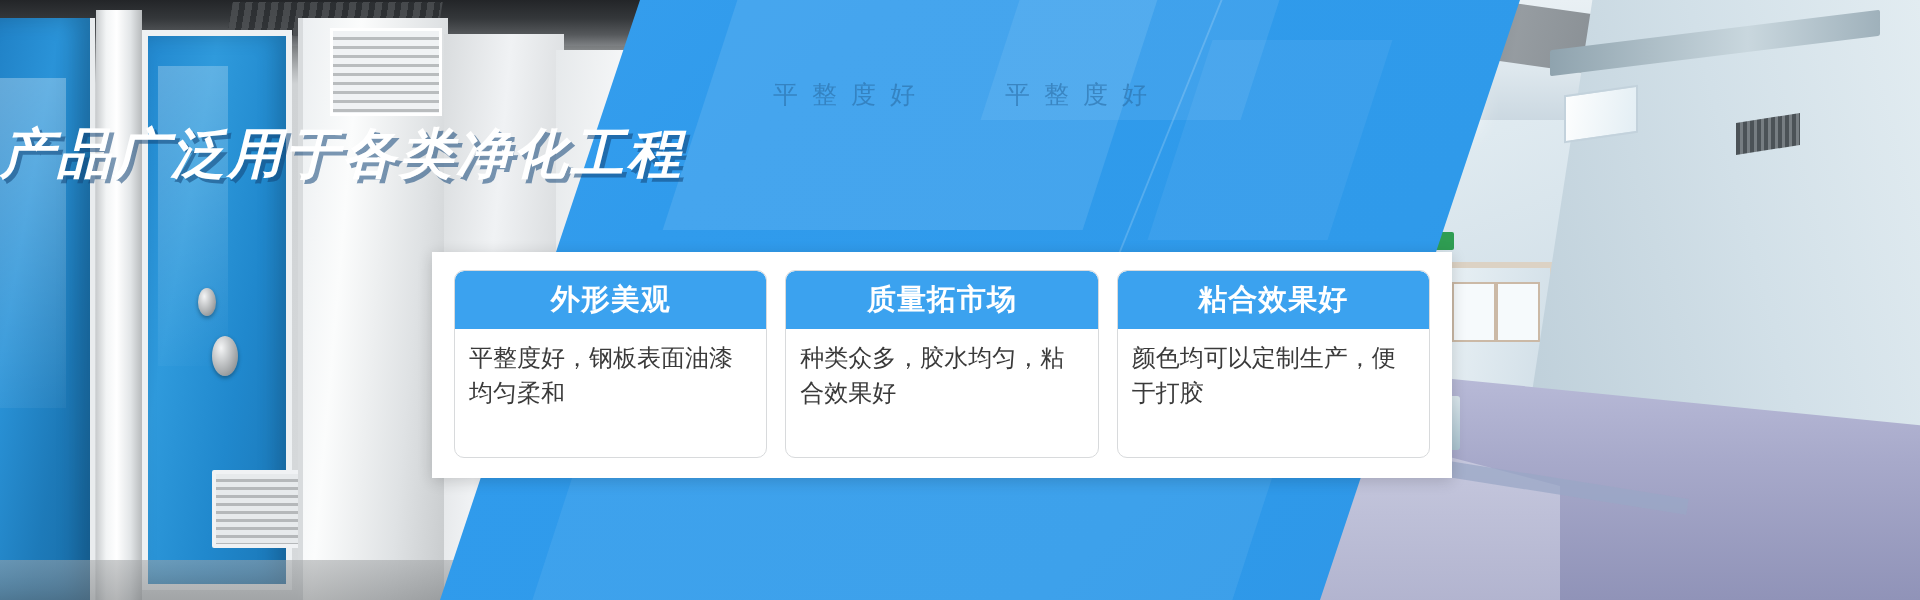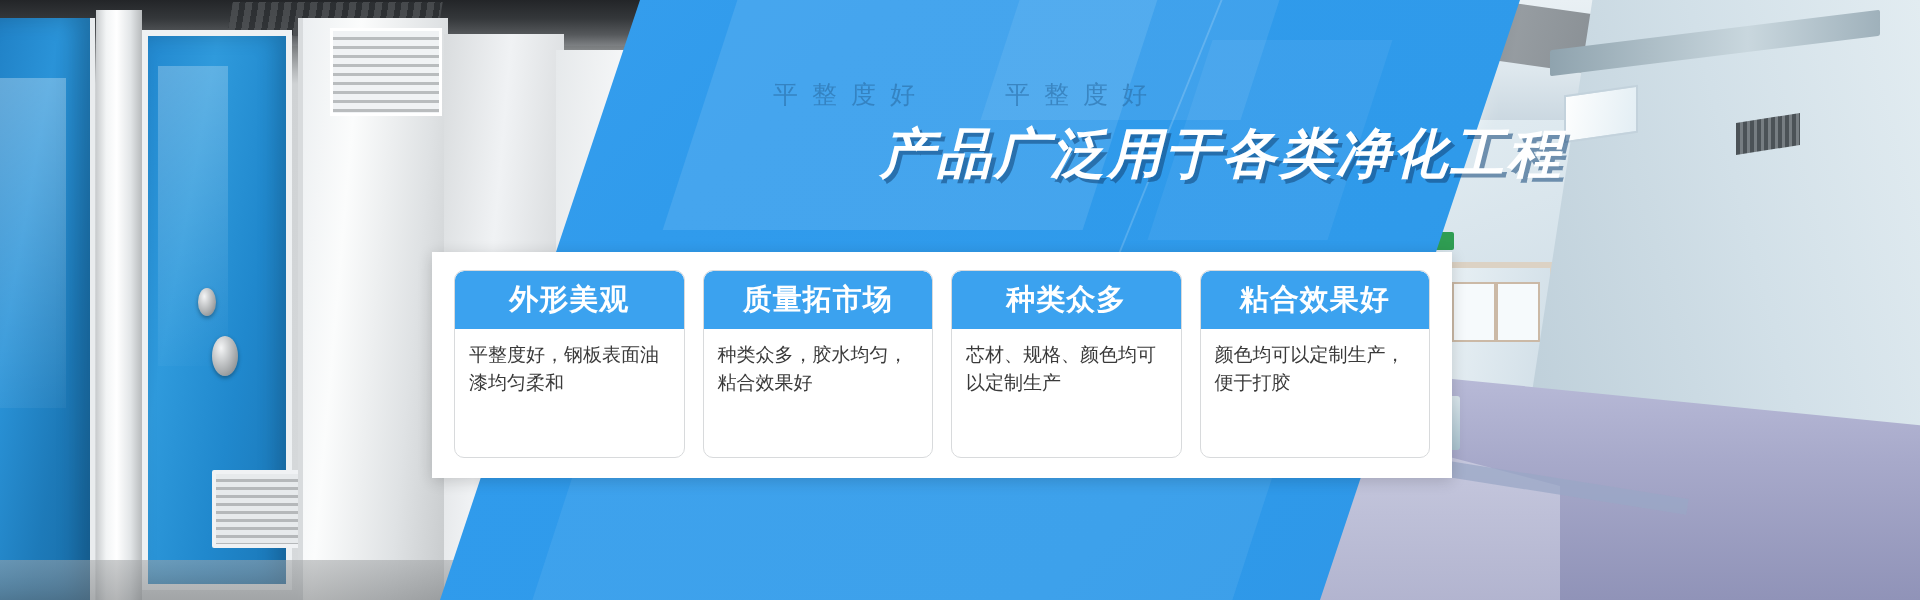--- a/index.html
+++ b/index.html
@@ -240,21 +240,21 @@
     letter-spacing:14px;
     color:#2b6fa8;
     opacity:.62;
     font-weight:400;
     text-indent:14px;
     font-family:"Liberation Sans","DejaVu Sans",sans-serif;
   }
   .tagline .gap{ display:inline-block; width:34px; }
   .headline{
     position:absolute; left:0; top:118px; width:1564px;
-    text-align:right;
+    text-align:left;
     font-size:54px;
     font-weight:bold;
     color:#ffffff;
     letter-spacing:3px;
     font-style:italic;
     text-shadow:4px 4px 0 rgba(18,70,120,.55);
     font-family:"Liberation Sans","DejaVu Sans",sans-serif;
   }
 
   
@@ -284,21 +284,21 @@
     display:flex; align-items:center; justify-content:center;
     color:#fff;
     font-size:29px;
     font-weight:bold;
     letter-spacing:1px;
     font-family:"Liberation Sans","DejaVu Sans",sans-serif;
   }
   .card-body{
     flex:1;
     padding:12px 14px 8px 14px;
-    font-size:19px;
+    font-size:24px;
     line-height:1.45;
     color:#3a3a3a;
     font-family:"Liberation Sans","DejaVu Sans",sans-serif;
   }
 </style>
 </head>
 <body>
 
 <div class="banner">
 
@@ -367,24 +367,20 @@
     <div class="card">
       <div class="card-head">外形美观</div>
       <div class="card-body">平整度好，钢板表面油漆均匀柔和</div>
     </div>
 
     <div class="card">
       <div class="card-head">质量拓市场</div>
       <div class="card-body">种类众多，胶水均匀，粘合效果好</div>
     </div>
 
-    <div class="card">
-      <div class="card-head">种类众多</div>
-      <div class="card-body">芯材、规格、颜色均可以定制生产</div>
-    </div>
 
     <div class="card">
       <div class="card-head">粘合效果好</div>
       <div class="card-body">颜色均可以定制生产，便于打胶</div>
     </div>
 
   </div>
 
 </div>
 

